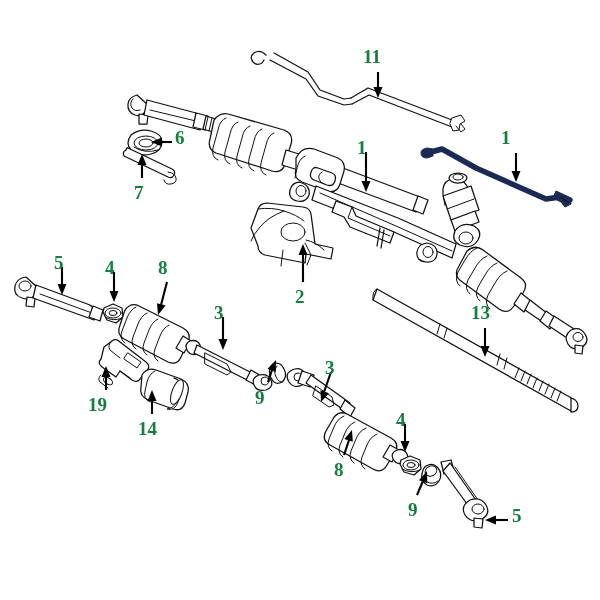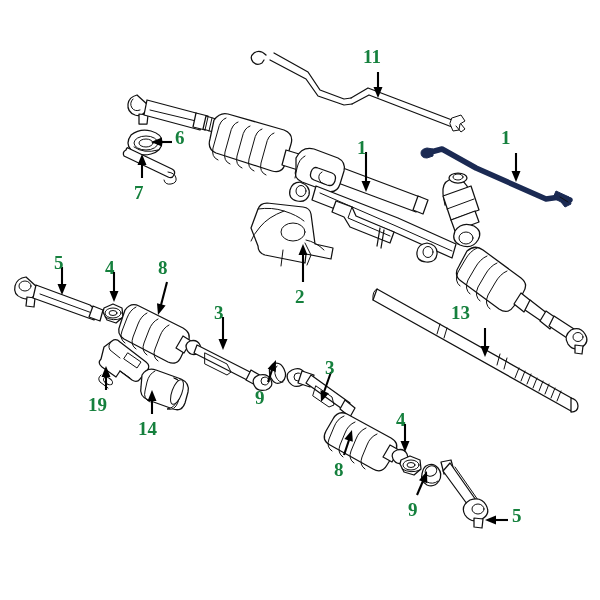--- a/index.html
+++ b/index.html
@@ -399,19 +399,19 @@
   <div class="calloutnum" style="left:334px; top:460px;">8</div>
 
   <div class="calloutnum" style="left:408px; top:500px;">9</div>
 
   <div class="calloutnum" style="left:255px; top:388px;">9</div>
 
   <div class="calloutnum" style="left:363px; top:47px;">11</div>
 
   <div class="calloutnum" style="left:501px; top:128px;">1</div>
 
-  <div class="calloutnum" style="left:451px; top:303px;">13</div>
+  <div class="calloutnum" style="left:471px; top:303px;">13</div>
 
   <div class="calloutnum" style="left:138px; top:419px;font-family:Liberation Serif, serif;">14</div>
 
   <div class="calloutnum" style="left:88px; top:395px;">19</div>
 
 </div>
 
 </body></html>

